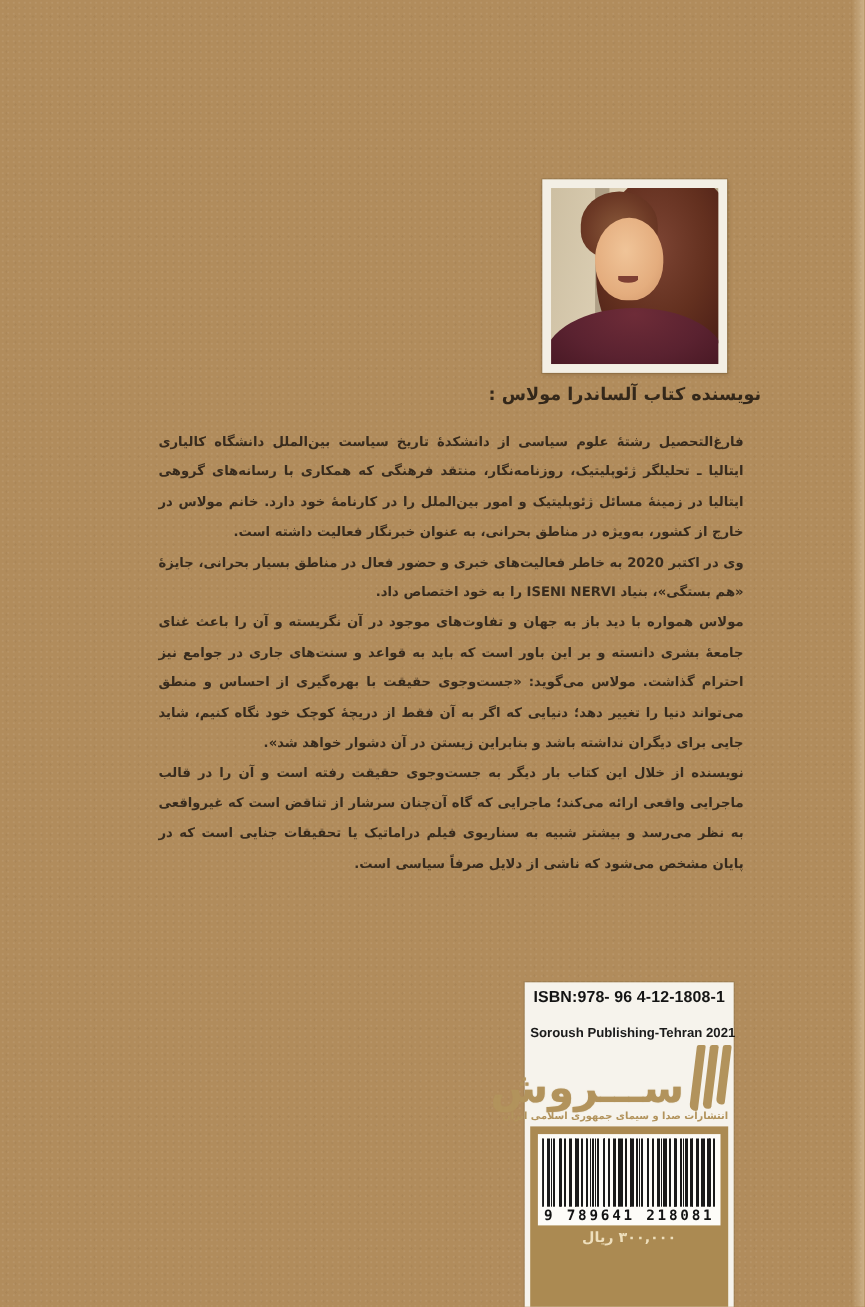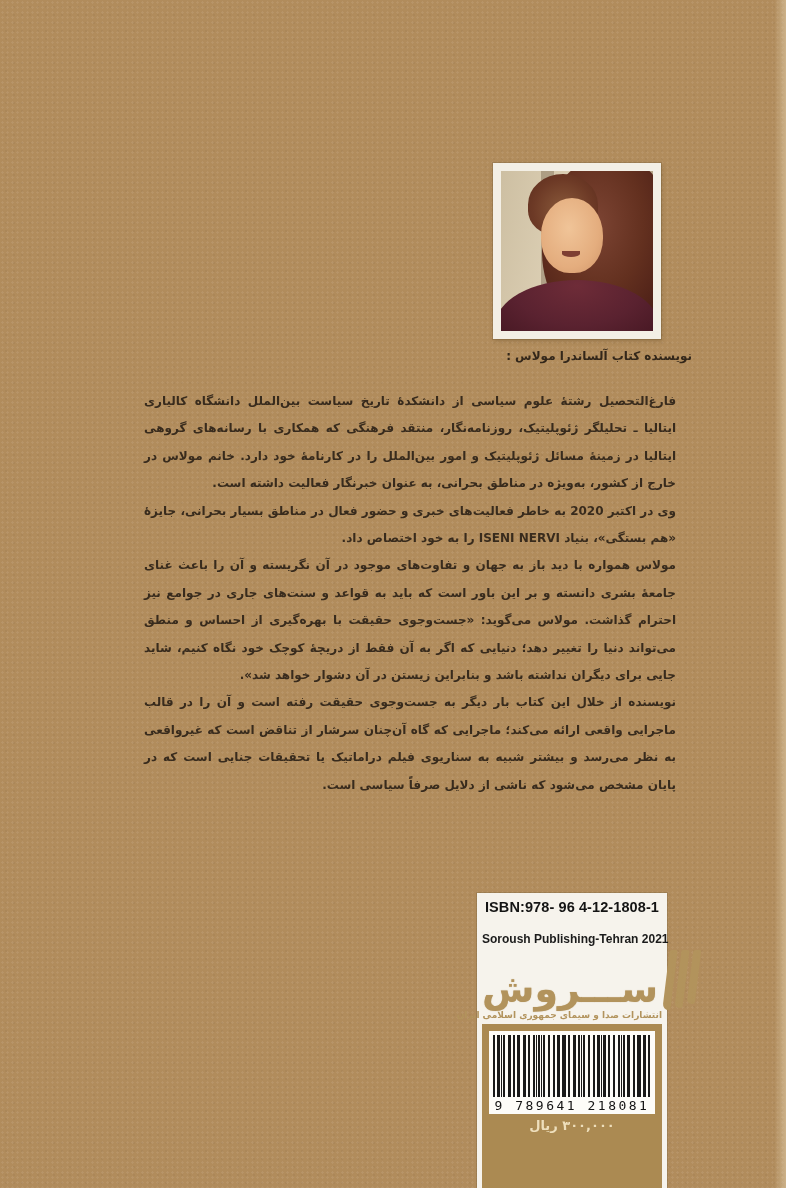--- a/index.html
+++ b/index.html
@@ -41,21 +41,21 @@
     background:radial-gradient(ellipse at 45% 40%, #f0c498 0%, #e4ad7e 62%, #cf9468 100%);
     border-radius:50% 50% 46% 46%;}
   .p-smile{position:absolute;left:40%;top:50%;width:12%;height:4%;
     background:#7e3f33;border-radius:0 0 50% 50%;}
   .p-scarf{position:absolute;left:-4%;bottom:-4%;width:108%;height:36%;
     background:radial-gradient(ellipse at 50% 10%, #6e2c38 0%, #5a2230 55%, #451722 100%);
     border-radius:50% 50% 0 0 / 80% 80% 0 0;}
   
   .author-heading{
     position:absolute;right:94px;top:349px;margin:0;
-    direction:rtl;font-size:12px;font-weight:bold;color:#33271a;
+    direction:rtl;font-size:16px;font-weight:bold;color:#33271a;
     letter-spacing:0.2px;
   }
   .bio{
     position:absolute;right:110px;top:388px;width:532px;
     direction:rtl;text-align:justify;
     font-size:12px;line-height:27.4px;font-weight:bold;color:#382b1d;
   }
   .bio p{margin:0;padding:0;}
   
   .pub-label{
@@ -69,21 +69,21 @@
     font-size:14.5px;color:#141414;text-align:center;white-space:nowrap;
     letter-spacing:0.1px;
   }
   .pub-en{
     font-family:"Liberation Sans",sans-serif;font-weight:bold;
     font-size:12px;color:#1b1b1b;text-align:center;white-space:nowrap;
     margin-top:17px;
   }
   .logo{
     position:relative;height:64px;margin-top:2px;
-    display:flex;align-items:flex-end;justify-content:flex-end;gap:8px;
+    display:flex;align-items:flex-end;justify-content:space-between;gap:8px;
     direction:rtl;
   }
   .logo-strokes{display:flex;gap:4px;align-items:flex-start;height:60px;margin-bottom:2px;}
   .logo-strokes span{
     display:block;width:8px;height:54px;background:#b2935c;
     transform:skewX(-7deg);border-radius:2px 2px 2px 5px;
   }
   .logo-strokes span:nth-child(2){height:58px;}
   .logo-strokes span:nth-child(3){height:60px;border-radius:2px 2px 2px 8px;}
   .logo-word{
@@ -101,21 +101,21 @@
   .barcode-box{background:#fdfcf8;padding:4px 4px 1px;box-sizing:border-box;}
   .barcode-bars{
     height:62px;background-color:#fdfcf8;
     background-image:
       repeating-linear-gradient(90deg,#191919 0 2px,transparent 2px 5px),
       repeating-linear-gradient(90deg,#191919 0 1px,transparent 1px 8px),
       repeating-linear-gradient(90deg,transparent 0 4px,#191919 4px 5px,transparent 5px 13px);
   }
   .barcode-digits{
     font-family:"DejaVu Sans Mono",monospace;font-size:13px;color:#141414;
-    text-align:center;letter-spacing:2.5px;white-space:nowrap;margin-top:1px;
+    text-align:center;letter-spacing:2.5px;white-space:nowrap;margin-top:1px;font-weight:bold;
   }
   .price{
     direction:rtl;text-align:center;font-size:13px;font-weight:bold;
     color:#eedfbc;padding:4px 0 1px;letter-spacing:1px;
   }
 </style>
 </head>
 <body>
 
 <div class="cover">

